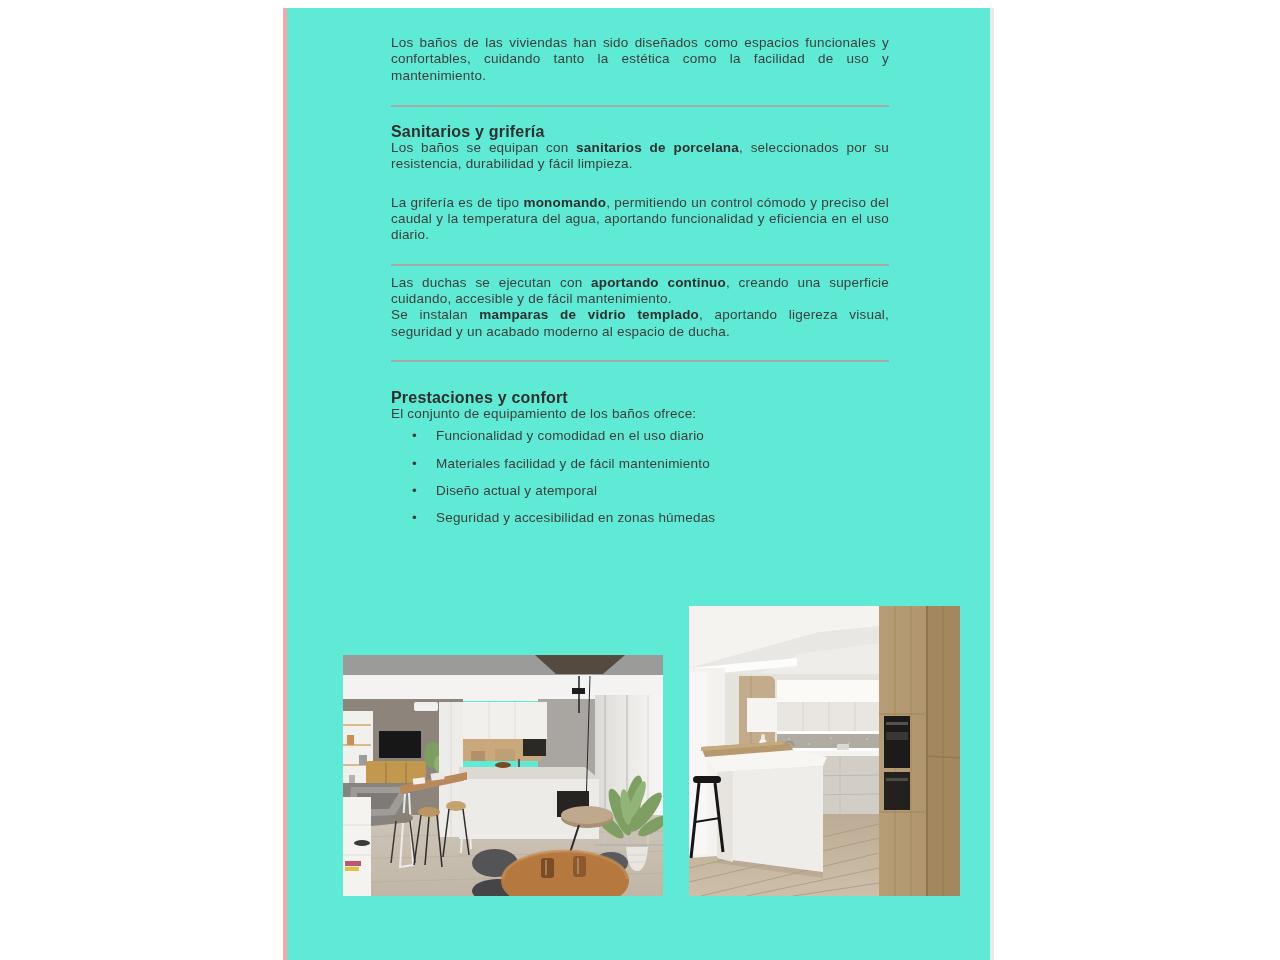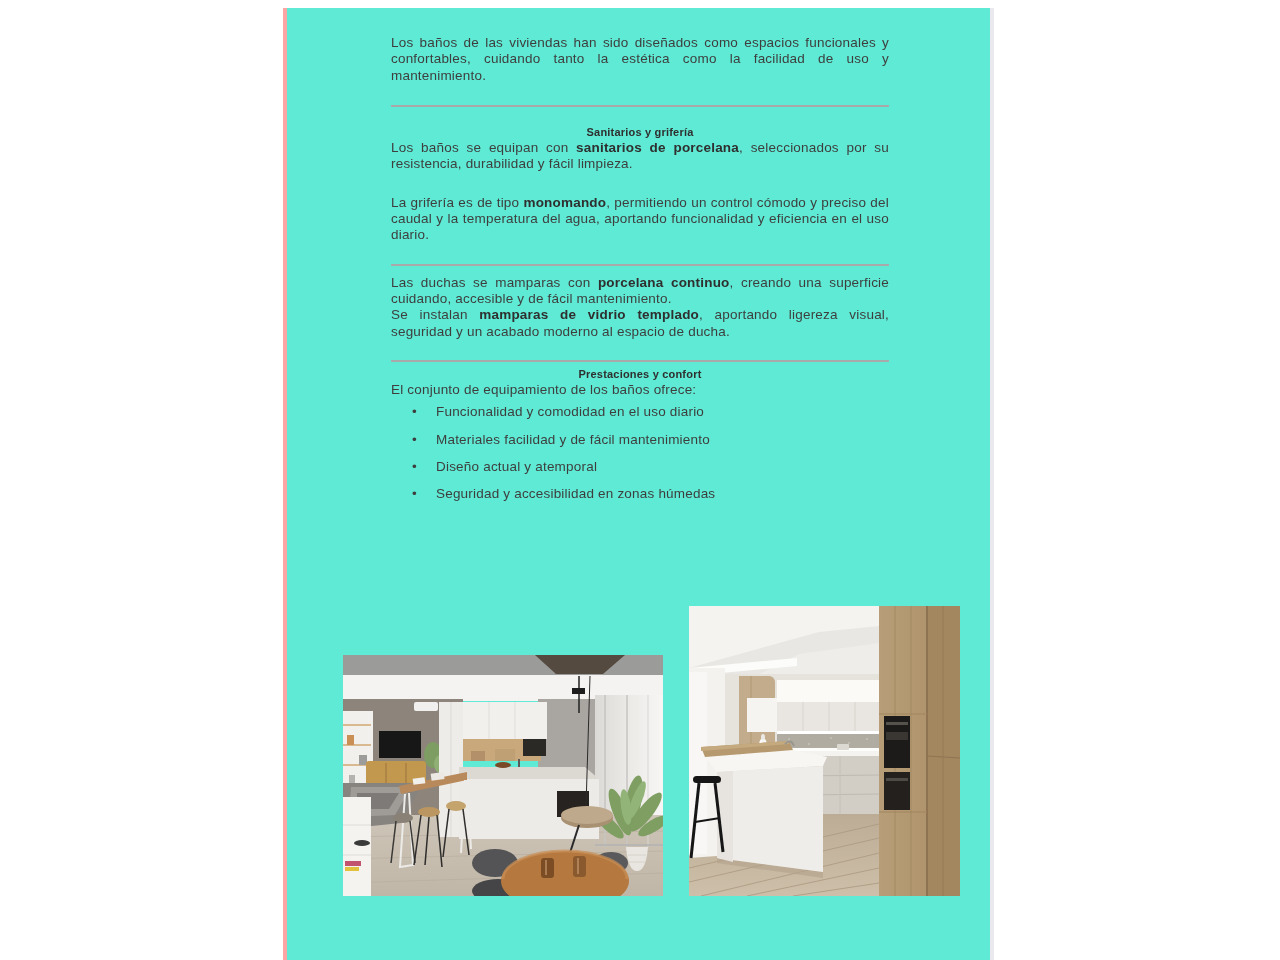--- a/index.html
+++ b/index.html
@@ -18,22 +18,22 @@
   .content{
     position:absolute;left:104px;top:0;width:498px;
     color:#3e3e3e;font-size:13.5px;line-height:16.3px;
     letter-spacing:0.2px;
   }
   .para{margin:0;text-align:justify;}
   .para strong{color:#2f2f2f;}
   .intro{margin-top:27px;}
   .divider{height:0;border:0;border-top:2px solid #a9a9a9;margin:20px 0 0 0;}
   .divider.first{margin-top:21px;}
-  .heading{font-weight:bold;color:#2f2f2f;margin:17px 0 0 0;font-size:11px;line-height:16.3px;text-align:center;}
-  .heading.last{margin-top:4px;}
+  .heading{font-weight:bold;color:#2f2f2f;margin:17px 0 0 0;font-size:16px;line-height:16.3px;}
+  .heading.last{margin-top:28px;}
   .mt12{margin-top:0;}
   .mt11{margin-top:22px;}
   .mt10{}
   .mt9{margin-top:9px;}
   .bullets{margin:0;}
   .bullet{display:flex;margin-top:11px;padding-left:21px;text-align:left;}
   .bullet.first{margin-top:6px;}
   .dot{width:24px;flex:none;color:#3e3e3e;}
   .bullet-text{flex:1;}
   .figure{position:absolute;display:block;}
@@ -50,21 +50,21 @@
     <p class="para intro">Los baños de las viviendas han sido diseñados como espacios funcionales y confortables, cuidando tanto la estética como la facilidad de uso y mantenimiento.</p>
 
     <div class="divider first"></div>
 
     <h4 class="heading">Sanitarios y grifería</h4>
     <p class="para mt12"><span>Los baños se equipan con </span><strong>sanitarios de porcelana</strong><span>, seleccionados por su resistencia, durabilidad y fácil limpieza.</span></p>
     <p class="para mt11"><span>La grifería es de tipo </span><strong>monomando</strong><span>, permitiendo un control cómodo y preciso del caudal y la temperatura del agua, aportando funcionalidad y eficiencia en el uso diario.</span></p>
 
     <div class="divider"></div>
 
-    <p class="para mt9"><span>Las duchas se mamparas con </span><strong>porcelana continuo</strong><span>, creando una superficie cuidando, accesible y de fácil mantenimiento.</span></p>
+    <p class="para mt9"><span>Las duchas se ejecutan con </span><strong>aportando continuo</strong><span>, creando una superficie cuidando, accesible y de fácil mantenimiento.</span></p>
     <p class="para mt10"><span>Se instalan </span><strong>mamparas de vidrio templado</strong><span>, aportando ligereza visual, seguridad y un acabado moderno al espacio de ducha.</span></p>
 
     <div class="divider"></div>
 
     <h4 class="heading last">Prestaciones y confort</h4>
     <p class="para mt10">El conjunto de equipamiento de los baños ofrece:</p>
 
     <div class="bullets">
       <div class="bullet first">
           <span class="dot">•</span>

